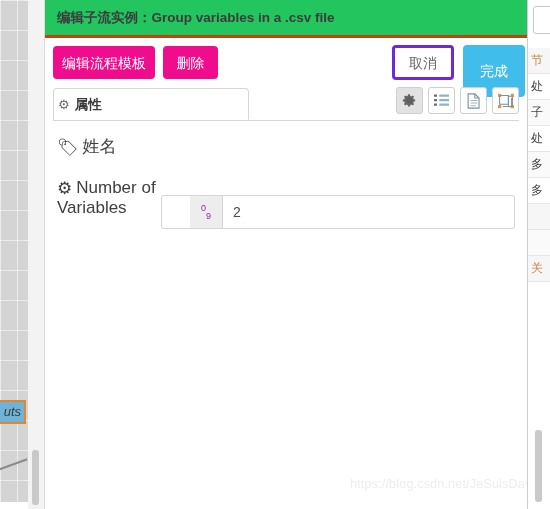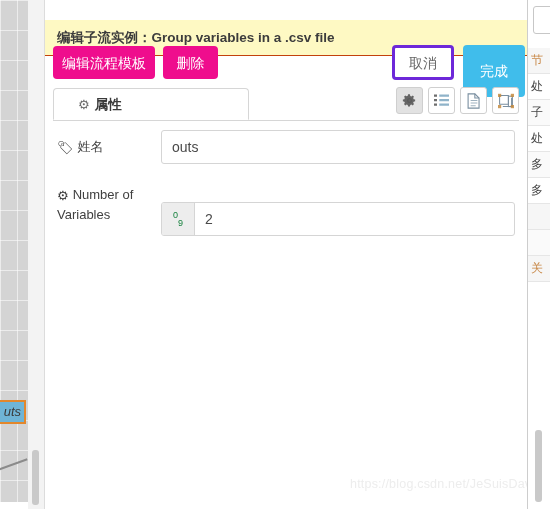--- a/index.html
+++ b/index.html
@@ -135,25 +135,24 @@
   .modal-title {
     position: absolute;
     left: 0; top: 0;
     right: 0;
     height: 35px;
     line-height: 35px;
     padding-left: 12px;
     font-size: 13.5px;
     font-weight: bold;
     color: #3c3c3c;
-    background: #fef9c3;
-    border-bottom: 1px solid #c2410c;
-    white-space: nowrap;
-    overflow: hidden;
-    margin-top: 20px;
+    background: #22c55e;
+    border-bottom: 3px solid #c2410c;
+    white-space: nowrap;
+    overflow: hidden;
   }
 
   
   .actions {
     position: absolute;
     left: 0; top: 35px;
     right: 0;
     height: 55px;
   }
   .btn {
@@ -210,21 +209,21 @@
     width: 196px;
     height: 32px;
     box-sizing: border-box;
     border: 1px solid #d6d6d6;
     border-bottom: 1px solid #ffffff;
     border-radius: 4px 4px 0 0;
     background: #ffffff;
     font-size: 13.5px;
     color: #3a3a3a;
     line-height: 31px;
-    padding-left: 24px;
+    padding-left: 4px;
     font-weight: bold;
     white-space: nowrap;
     cursor: pointer;
   }
   .tab .tab-ico {
     color: #6b6b6b;
     font-weight: normal;
     margin-right: 5px;
     font-size: 13px;
   }
@@ -258,21 +257,21 @@
   }
   .frow {
     position: relative;
     display: flex;
     align-items: flex-start;
     margin-bottom: 14px;
   }
   .flabel {
     width: 104px;
     flex: 0 0 104px;
-    font-size: 13px;
+    font-size: 17px;
     color: #404040;
     line-height: 19px;
     padding-top: 7px;
     white-space: normal;
   }
   .flabel .lico {
     color: #3a3a3a;
     margin-right: 4px;
     display: inline-block;
     vertical-align: -1px;
@@ -302,24 +301,25 @@
     border-radius: 3px;
     overflow: hidden;
     background: #fff;
   }
   .ingroup-addon {
     width: 32px;
     flex: 0 0 32px;
     background: #ededed;
     border-right: 1px solid #d5d5d5;
     font-size: 12px;
-    color: #15803d;
+    color: #a21caf;
     display: flex;
     align-items: center;
     justify-content: center;
+    margin-left: 28px;
   }
   .ingroup-addon sup { font-size: 9px; }
   .ingroup-addon sub { font-size: 9px; }
   .ingroup input {
     flex: 1;
     border: none;
     outline: none;
     font-family: "Liberation Sans", "DejaVu Sans", sans-serif;
     font-size: 14px;
     color: #4a4a4a;
@@ -436,23 +436,20 @@
         </button>
       </div>
     </div>
 
     <div class="form">
 
       <div class="frow">
         <div class="flabel">
           <span class="lico">🏷</span><span>姓名</span>
         </div>
-        <div class="fcontrol">
-          <input class="txtinput" type="text" value="outs" style="">
-        </div>
       </div>
 
       <div class="frow">
         <div class="flabel">
           <span class="lico">⚙</span><span>Number of Variables</span>
         </div>
         <div class="fcontrol" style="padding-top:24px;">
           <div class="ingroup">
             <div class="ingroup-addon">
               <span><sup>0</sup><sub>9</sub></span>

